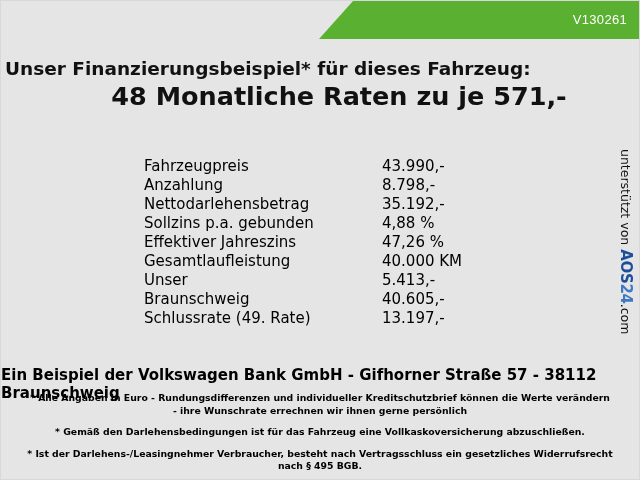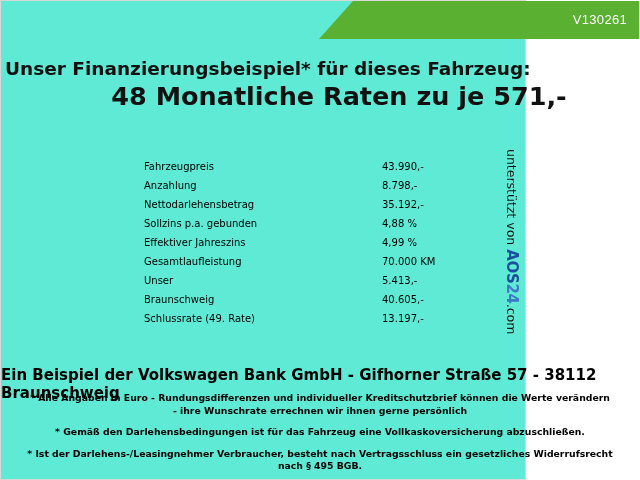--- a/index.html
+++ b/index.html
@@ -9,25 +9,25 @@
   body {
     width: 640px;
     height: 480px;
     background: #ffffff;
     font-family: "DejaVu Sans", sans-serif;
     color: #000000;
     overflow: hidden;
   }
   .page {
     position: relative;
-    width: 526px;
+    width: 640px;
     height: 480px;
     box-sizing: border-box;
     border: 1px solid #d8d8d8;
-    background: #5eead4;
+    background: #e5e5e5;
   }
 
   
   .header {
     position: absolute;
     top: 0;
     left: 0;
     width: 638px;
     height: 38px;
   }
@@ -88,21 +88,21 @@
 
   
   .finance-table {
     position: absolute;
     top: 156px;
     left: 143px;
     width: 360px;
     border-collapse: collapse;
   }
   .finance-table td {
-    font-size: 10px;
+    font-size: 15px;
     line-height: 19px;
     padding: 0;
     color: #000000;
     font-family: "DejaVu Sans", sans-serif;
     white-space: nowrap;
   }
   .finance-table td.label { width: 238px; }
   .finance-table td.value { width: 122px; }
 
   
@@ -193,25 +193,25 @@
       <tr>
         <td class="label">Nettodarlehensbetrag</td>
         <td class="value">35.192,-</td>
       </tr>
       <tr>
         <td class="label">Sollzins p.a. gebunden</td>
         <td class="value">4,88 %</td>
       </tr>
       <tr>
         <td class="label">Effektiver Jahreszins</td>
-        <td class="value">4,99 %</td>
+        <td class="value">47,26 %</td>
       </tr>
       <tr>
         <td class="label">Gesamtlaufleistung</td>
-        <td class="value">70.000 KM</td>
+        <td class="value">40.000 KM</td>
       </tr>
       <tr>
         <td class="label">Unser</td>
         <td class="value">5.413,-</td>
       </tr>
       <tr>
         <td class="label">Braunschweig</td>
         <td class="value">40.605,-</td>
       </tr>
       <tr>

